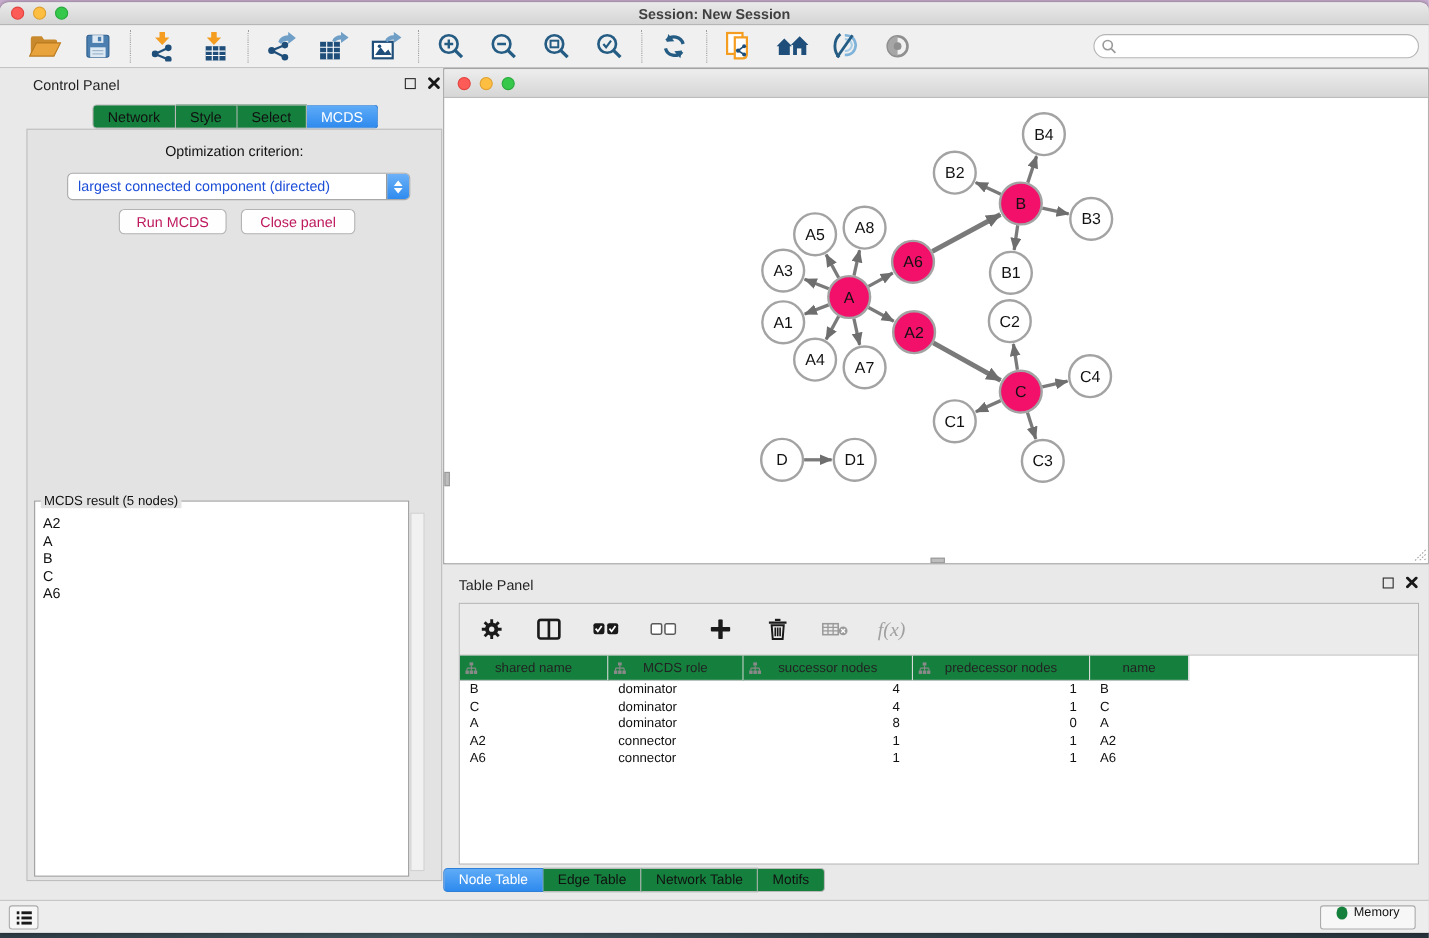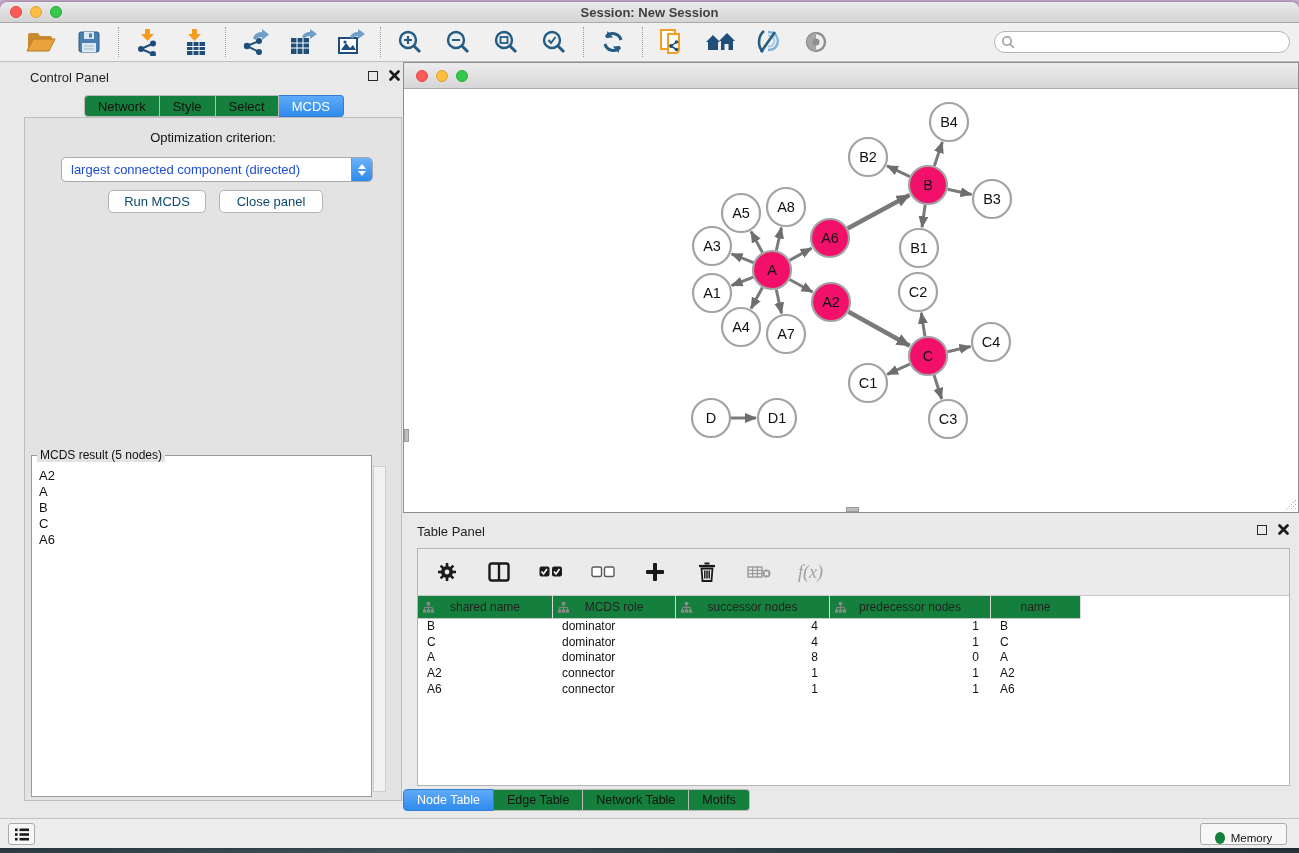--- a/index.html
+++ b/index.html
@@ -52,21 +52,21 @@
     background:#e3e3e3; border:1px solid #bdbdbd; }
   .crit-label { position:absolute; left:0; right:0; top:12px; text-align:center; font-size:13px; color:#111; }
   .dropdown { position:absolute; left:36px; top:39px; width:312px; height:25px; background:#fff;
     border:1px solid #a9a9a9; border-radius:5px; display:flex; align-items:center; overflow:hidden; }
   .dropdown .dd-text { flex:1; padding-left:9px; font-size:13px; color:#1d4ed8; white-space:nowrap; }
   .dd-stepper { width:21px; height:100%; background:linear-gradient(#6cb1f8,#2f8bef);
     border-left:1px solid #8f8f8f; display:flex; flex-direction:column; align-items:center; justify-content:center; gap:2px; }
   .dd-up { width:0; height:0; border-left:4px solid transparent; border-right:4px solid transparent; border-bottom:5px solid #fff; }
   .dd-down { width:0; height:0; border-left:4px solid transparent; border-right:4px solid transparent; border-top:5px solid #fff; }
   .btn { position:absolute; height:23px; background:#fefefe; border:1px solid #b3b3b3;
-    border-radius:5px; font-size:13px; color:#0c4a6e; text-align:center; line-height:21px; }
+    border-radius:5px; font-size:13px; color:#be185d; text-align:center; line-height:21px; }
   .btn-run { left:83px; top:72px; width:98px; }
   .btn-close { left:194px; top:72px; width:104px; }
   .group-box { position:absolute; left:6px; top:337px; width:341px; height:342px;
     background:#fff; border:1px solid #9b9b9b; }
   .group-label { position:absolute; left:5px; top:-8px; background:#e3e3e3; padding:0 3px;
     font-size:12px; color:#111; }
   .mcds-list { position:absolute; left:4px; top:10px; width:332px; bottom:4px; overflow:hidden;
     font-size:13px; color:#111; padding-top:2px; }
   .mcds-list .list-item { padding-left:3px; line-height:16px; }
   .v-scroll { position:absolute; left:341px; top:10px; width:13px; bottom:4px;
@@ -106,21 +106,21 @@
 
   .tp-tabs { position:absolute; left:0; right:0; top:269px; display:flex; }
   .tp-tabs .tab { font-size:12.5px; height:22px; line-height:20px; }
 
   
   .statusbar { position:absolute; left:0; top:756px; width:100%; height:30px; background:#ededed;
     border-top:1px solid #c2c2c2; }
   .sb-left-btn { position:absolute; left:8px; top:4px; width:27px; height:22px; background:#f7f7f7;
     border:1px solid #ababab; border-radius:3px; display:flex; align-items:center; justify-content:center; }
   .memory-btn { position:absolute; right:12px; top:4px; width:87px; height:22px; background:#f7f7f7;
-    border:1px solid #ababab; border-radius:3px; display:flex; align-items:flex-end; justify-content:center;
+    border:1px solid #ababab; border-radius:3px; display:flex; align-items:flex-start; justify-content:center;
     gap:6px; font-size:11.5px; color:#111; }
   .mem-dot { width:10px; height:12px; border-radius:50%; background:#157f3c; }
 </style>
 </head>
 <body>
 
 <div class="desktop">
   <div class="wall-bottom"></div>
 
   <div class="app-window">

